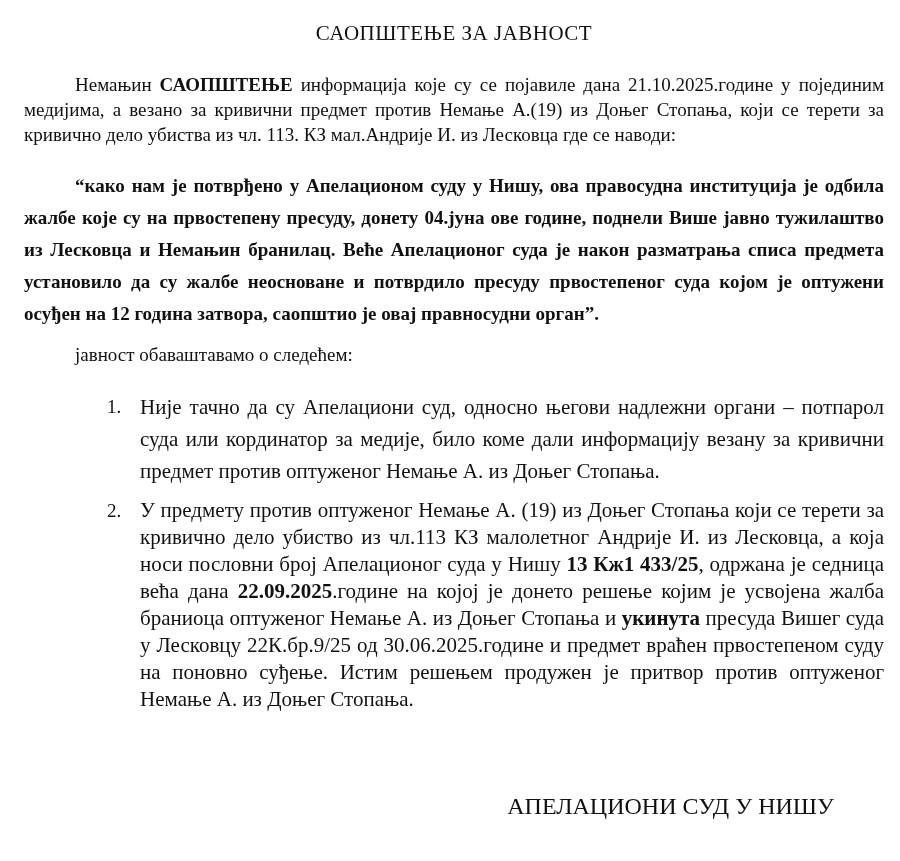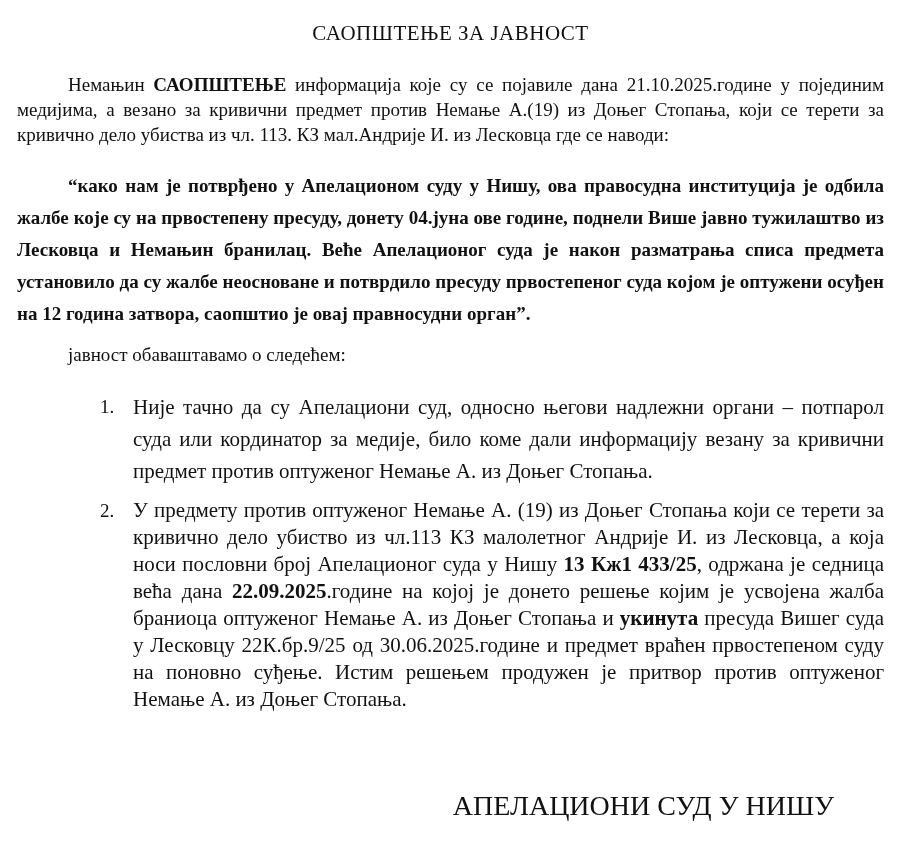--- a/index.html
+++ b/index.html
@@ -11,21 +11,21 @@
     width: 900px;
     height: 861px;
     color: #111111;
     font-family: "Liberation Serif", "DejaVu Serif", serif;
     overflow: hidden;
   }
   .page {
     box-sizing: border-box;
     width: 900px;
     height: 861px;
-    padding: 16px 16px 0 17px;
+    padding: 16px 16px 0 24px;
   }
   .title {
     font-size: 21px;
     font-weight: normal;
     text-align: center;
     margin: 4px 0 0 0;
     letter-spacing: 0.5px;
     line-height: 26px;
   }
   .para {
@@ -74,21 +74,21 @@
     font-size: 21px;
     text-align: justify;
   }
   .item-1 .num, .item-1 .li-text { line-height: 32px; }
   .item-2 .num, .item-2 .li-text { line-height: 27px; }
   .b { font-weight: bold; }
   .footer {
     margin-top: 80px;
     text-align: right;
     padding-right: 50px;
-    font-size: 28px;
+    font-size: 24px;
     line-height: 26px;
   }
 </style>
 </head>
 <body>
 
 <div class="page">
 
   <h1 class="title">САОПШТЕЊЕ ЗА ЈАВНОСТ</h1>
 

